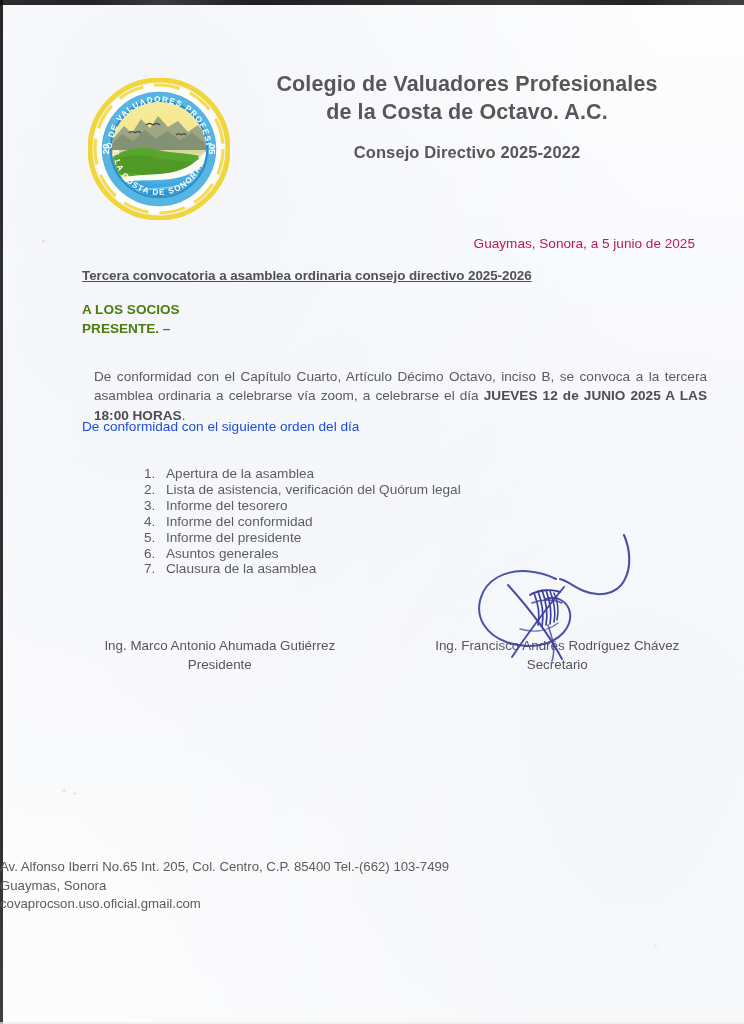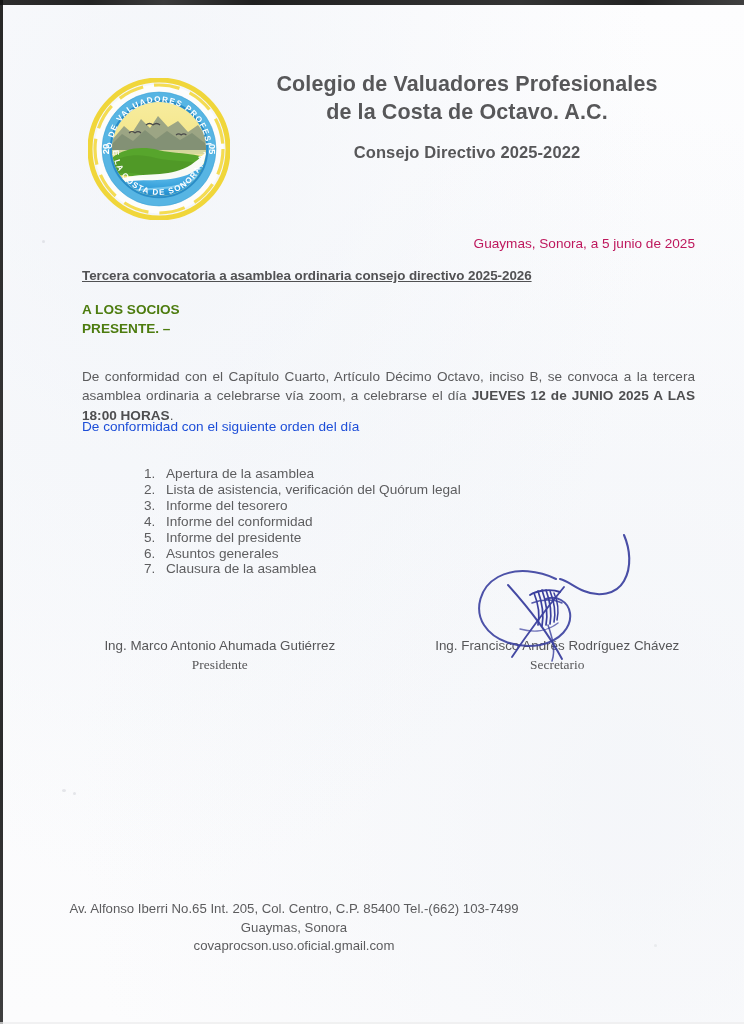--- a/index.html
+++ b/index.html
@@ -111,21 +111,21 @@
   .addressee {
     position: absolute;
     top: 300px; left: 0;
     font-size: 13.6px;
     font-weight: bold;
     line-height: 19px;
     color: #4d7c0f;
   }
   .para-main {
     position: absolute;
-    top: 353px; left: 0;
+    top: 353px; left: 12px;
     width: 613px;
     font-size: 13.6px;
     line-height: 19.5px;
     text-align: justify;
     color: #5b5b5d;
   }
   .para-main b { font-weight: bold; color: #4e4e50; }
   .para-order {
     position: absolute;
     top: 419px; left: 0;
@@ -165,35 +165,34 @@
   .sig-name {
     font-size: 13.4px;
     line-height: 19px;
     color: #565658;
     white-space: nowrap;
   }
   .sig-role {
     font-size: 13.4px;
     line-height: 19px;
     color: #565658;
-    font-family: Liberation Serif, serif;
   }
   .signature-ink {
     position: absolute;
     left: 452px; top: 533px;
     width: 190px; height: 135px;
     pointer-events: none;
   }
 
   
   .footer {
     position: absolute;
-    left: 0; top: 900px;
+    left: 0; top: 858px;
     width: 588px;
-    text-align: center;
+    text-align: left;
   }
   .footer-line {
     font-size: 13.2px;
     line-height: 18.5px;
     color: #5c5c5e;
   }
 
   
   .speck {
     position: absolute;

